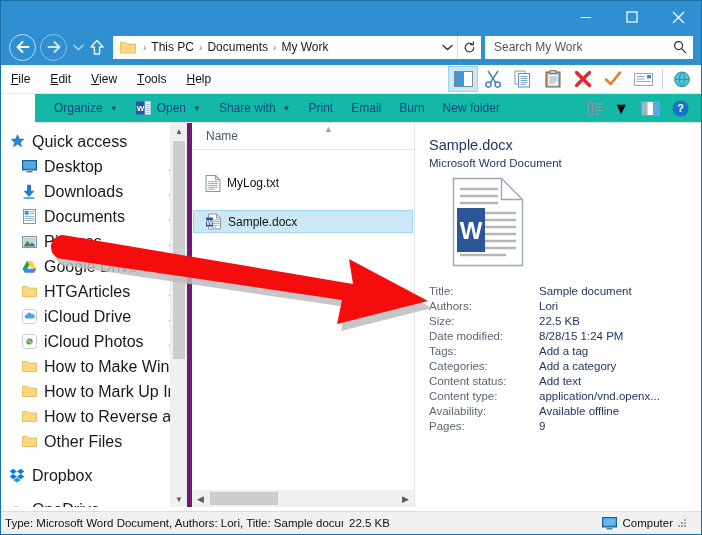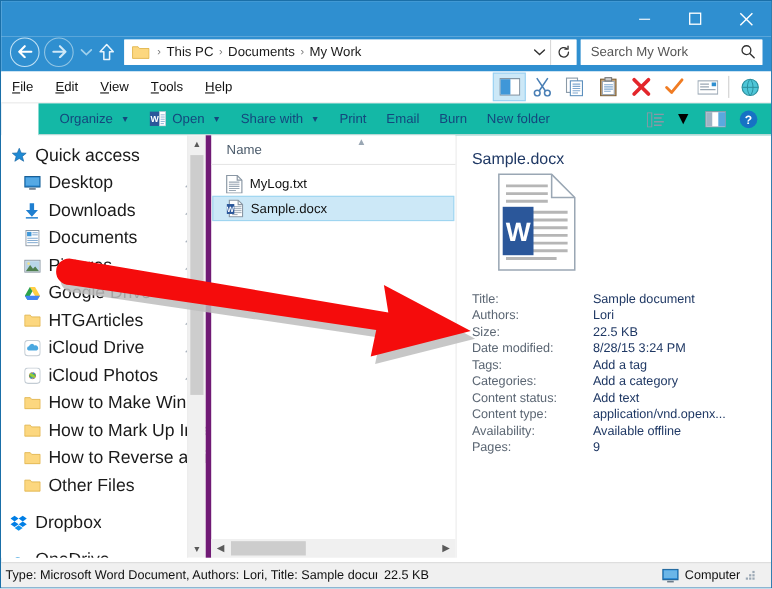--- a/index.html
+++ b/index.html
@@ -31,21 +31,21 @@
   .crumbbox{flex:1;height:23px;background:#ffffff;border:1px solid #ffffff;display:flex;align-items:center;
             padding:0 0 0 4px;box-sizing:border-box;min-width:0;}
   .crumbs{flex:1;display:flex;align-items:center;font-size:12px;color:#1a1a1a;min-width:0;overflow:hidden;}
   .folderico{width:16px;height:13px;margin:0 2px 0 2px;flex:0 0 auto;}
   .sep{color:#777;margin:0 5px;font-size:10px;flex:0 0 auto;}
   .crumb{white-space:nowrap;flex:0 0 auto;}
   .addrchev{width:20px;height:23px;display:flex;align-items:center;justify-content:center;color:#333;font-size:9px;flex:0 0 auto;}
   .refresh{width:22px;height:23px;display:flex;align-items:center;justify-content:center;color:#333;
            border-left:1px solid #d8d8d8;flex:0 0 auto;}
 
-  .searchbox{width:165px;height:23px;margin-left:4px;background:#ffffff;border:1px solid #ffffff;
+  .searchbox{width:208px;height:23px;margin-left:4px;background:#ffffff;border:1px solid #ffffff;
              display:flex;align-items:center;box-sizing:border-box;}
   .searchbox input{flex:1;border:0;outline:0;font-size:12px;color:#1a1a1a;padding:0 0 0 8px;
                    background:transparent;font-family:inherit;min-width:0;}
   .searchbox input::placeholder{color:#555;opacity:1;}
   .searchico{width:24px;display:flex;align-items:center;justify-content:center;color:#333;}
 
   
   .menubar{height:28px;background:#ffffff;border-bottom:1px solid #e8e8e8;
            display:flex;align-items:center;position:relative;}
   .menuitem{font-size:12px;color:#111;padding:0 10px;height:28px;display:flex;align-items:center;}
@@ -80,21 +80,21 @@
   .navscroll .arr{height:16px;display:flex;align-items:center;justify-content:center;color:#5a5a5a;font-size:8px;}
   .navscroll .arr.bot{position:absolute;bottom:0;left:0;right:0;}
   .navthumb{position:absolute;left:2px;right:2px;top:18px;height:218px;background:#cdcdcd;}
 
   
   .filepane{width:222px;border-left:5px solid #701a75;position:relative;background:#ffffff;}
   .colhdr{height:26px;border-bottom:1px solid #e6e6e6;display:flex;align-items:center;
           padding-left:14px;font-size:12px;color:#4a5a6a;position:relative;}
   .colhdr .sortarrow{position:absolute;left:132px;top:1px;color:#9aa7b4;font-size:9px;}
   .flist{padding-top:6px;}
-  .frow{height:22px;display:flex;align-items:center;padding-left:12px;font-size:12px;color:#111;margin:0 1px;}
+  .frow{height:22px;display:flex;align-items:center;padding-left:12px;font-size:12px;color:#111;margin:16px 1px;}
   .frow.sel{background:#cce8f7;border:1px solid #9fd5f0;box-sizing:border-box;height:23px;}
   .frow .fico{width:16px;height:17px;margin-right:6px;flex:0 0 auto;}
   .hscroll{position:absolute;left:0;right:0;bottom:0;height:17px;background:#f0f0f0;display:flex;align-items:center;}
   .hscroll .arr{width:17px;text-align:center;color:#5a5a5a;font-size:9px;}
   .hthumb{width:68px;height:13px;background:#cdcdcd;margin-left:1px;}
 
   
   .details{flex:1;border-left:1px solid #e6e6e6;padding:14px 0 0 14px;box-sizing:border-box;background:#ffffff;}
   .dtitle{font-size:14.5px;color:#1f3864;margin-bottom:4px;}
   .dsub{font-size:11.5px;color:#1f3864;margin-bottom:8px;}
@@ -588,20 +588,21 @@
       <div class="hscroll">
         <div class="arr">◀</div>
         <div class="hthumb"></div>
         <div style="flex:1"></div>
         <div class="arr">▶</div>
       </div>
     </div>
 
     <div class="details">
       <div class="dtitle">Sample.docx</div>
+      <div class="dsub">Microsoft Word Document</div>
 
       <div class="dicon">
         <svg width="74" height="90" viewBox="0 0 74 90">
           <path d="M2.5 1.5 h48 l21 21 v66 h-69 z" fill="#fff" stroke="#9aa7b4" stroke-width="1.4"></path>
           <path d="M50.5 1.5 v21 h21" fill="none" stroke="#9aa7b4" stroke-width="1.4"></path>
           <g stroke="#b6b6b6" stroke-width="2.6">
             <path d="M9 12h38M9 19h38M9 26h38"></path>
             <path d="M9 36h56M9 43h56M9 50h56M9 57h56M9 64h56M9 71h56M9 78h46"></path>
           </g>
           <rect x="6" y="31" width="28" height="44" fill="#2b579a"></rect>
@@ -617,21 +618,21 @@
         <div class="prow">
           <div class="pk">Authors:</div>
           <div class="pv">Lori</div>
         </div>
         <div class="prow">
           <div class="pk">Size:</div>
           <div class="pv">22.5 KB</div>
         </div>
         <div class="prow">
           <div class="pk">Date modified:</div>
-          <div class="pv">8/28/15 3:24 PM</div>
+          <div class="pv">8/28/15 1:24 PM</div>
         </div>
         <div class="prow">
           <div class="pk">Tags:</div>
           <div class="pv">Add a tag</div>
         </div>
         <div class="prow">
           <div class="pk">Categories:</div>
           <div class="pv">Add a category</div>
         </div>
         <div class="prow">

